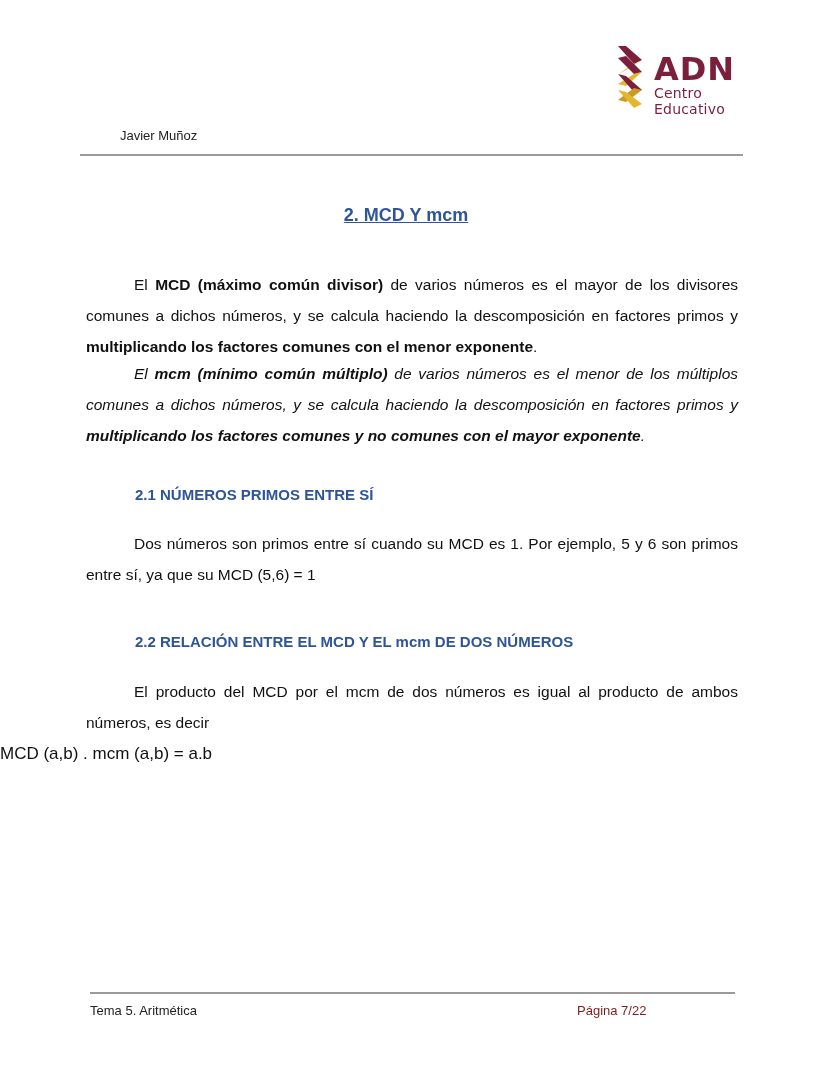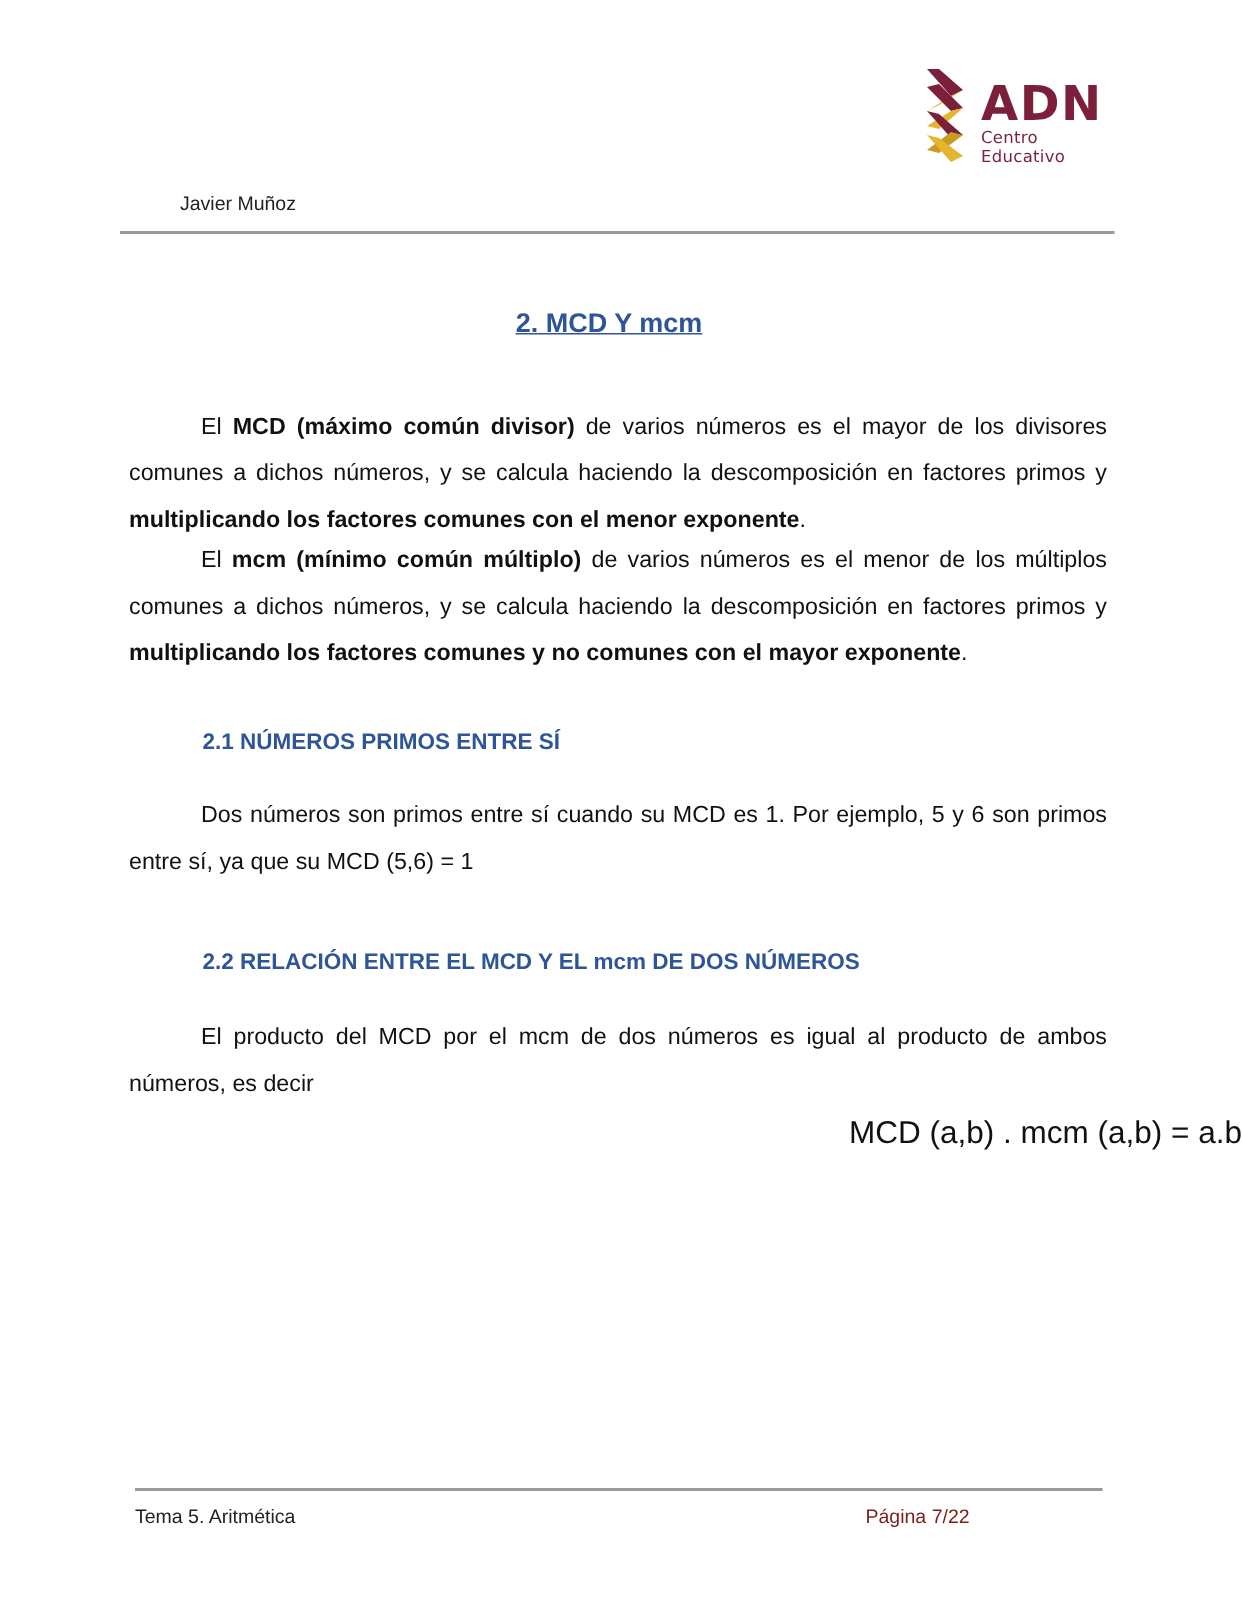--- a/index.html
+++ b/index.html
@@ -7,40 +7,40 @@
       width: 828px; height: 1071px; position: relative; overflow: hidden;
       font-family: "Liberation Sans", sans-serif; color: #111111;
     }
     .logo { position: absolute; left: 612px; top: 44px; width: 130px; height: 66px; }
     .logo svg { position: absolute; left: 0; top: 0; }
     .logo-word {
       position: absolute; left: 42px; top: 6px; font-size: 32px; font-weight: bold;
       color: #7b1f3a; letter-spacing: 1px; font-family: "DejaVu Sans", sans-serif;
     }
     .logo-sub {
-      position: absolute; left: 42px; top: 41px; font-size: 11px; color: #7b1f3a;
+      position: absolute; left: 42px; top: 41px; font-size: 14px; color: #7b1f3a;
       font-family: "DejaVu Sans", sans-serif; letter-spacing: 0.2px;
     }
     .author { position: absolute; left: 84px; top: 128px; font-size: 13px; color: #222; margin-left: 36px; }
     .hr-top { position: absolute; left: 80px; top: 154px; width: 663px; height: 2px; background: #9a9a9a; }
     .title {
       position: absolute; left: 0; width: 812px; top: 205px; text-align: center;
       font-size: 18px; font-weight: bold; color: #2e5597; text-decoration: underline;
     }
     .para {
       position: absolute; left: 86px; width: 652px; font-size: 15.5px; line-height: 31px;
       text-align: justify; color: #111;
     }
     .para .indent { display: inline-block; width: 48px; }
     .para b { font-weight: bold; }
     .h2 {
       position: absolute; left: 135px; font-size: 15px; font-weight: bold; color: #2e5597;
     }
     .formula {
-      position: absolute; left: 0; width: 828px; top: 744px; text-align: right; font-size: 21px;
+      position: absolute; left: 0; width: 828px; top: 744px; text-align: left; font-size: 17px;
     }
     .hr-bottom { position: absolute; left: 90px; top: 992px; width: 645px; height: 2px; background: #9a9a9a; }
     .footer-left { position: absolute; left: 90px; top: 1003px; font-size: 13px; color: #222; }
     .footer-right { position: absolute; left: 577px; top: 1003px; font-size: 13px; color: #7f1d1d; }
   </style>
 </head>
 <body>
 
 <div class="logo">
   <svg width="40" height="66" viewBox="0 0 40 66">
@@ -58,21 +58,21 @@
 
 <div class="author">Javier Muñoz</div>
 <div class="hr-top"></div>
 
 <div class="title">2. MCD Y mcm</div>
 
 <div class="para" style="top:269px;">
   <span class="indent"></span><span>El </span><b>MCD (máximo común divisor)</b><span> de varios números es el mayor de los divisores comunes a dichos números, y se calcula haciendo la descomposición en factores primos y </span><b>multiplicando los factores comunes con el menor exponente</b><span>.</span>
 </div>
 
-<div class="para" style="top:358px;">
+<div class="para" style="top:358px;font-style:italic;">
   <span class="indent"></span><span>El </span><b>mcm (mínimo común múltiplo)</b><span> de varios números es el menor de los múltiplos comunes a dichos números, y se calcula haciendo la descomposición en factores primos y </span><b>multiplicando los factores comunes y no comunes con el mayor exponente</b><span>.</span>
 </div>
 
 <div class="h2" style="top:486px;">2.1 NÚMEROS PRIMOS ENTRE SÍ</div>
 <div class="para" style="top:528px;">
   <span class="indent"></span><span>Dos números son primos entre sí cuando su MCD es 1. Por ejemplo, 5 y 6 son primos entre sí, ya que su MCD (5,6) = 1</span>
 </div>
 
 <div class="h2" style="top:633px;">2.2 RELACIÓN ENTRE EL MCD Y EL mcm DE DOS NÚMEROS</div>
 <div class="para" style="top:676px;">

